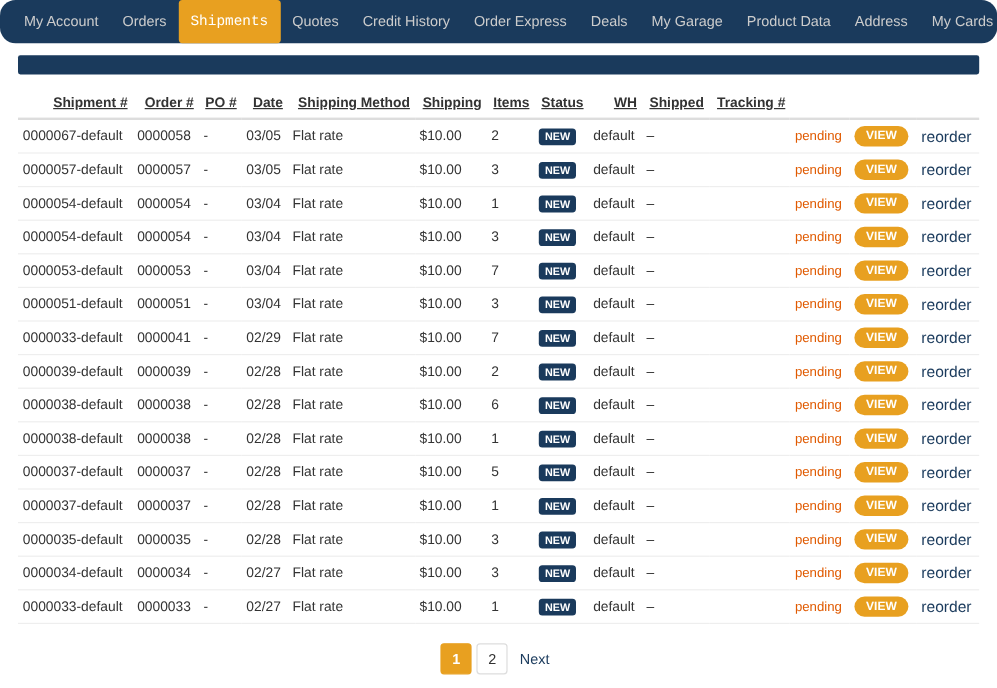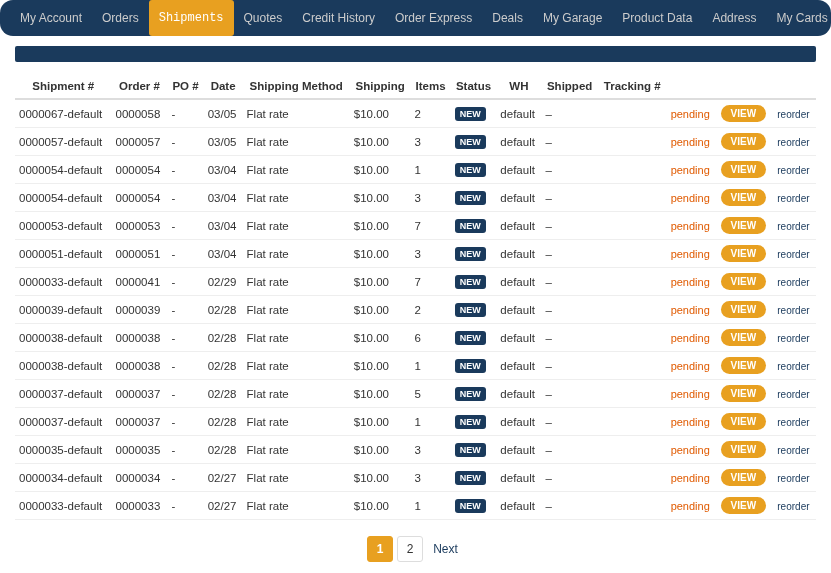--- a/index.html
+++ b/index.html
@@ -47,24 +47,25 @@
     table {
       width: 100%;
       border-collapse: collapse;
       font-size: 11.5px;
     }
     thead tr {
       border-bottom: 2px solid #ddd;
     }
     thead th {
       padding: 6px 4px;
-      text-align: center;
+      text-align: right;
       font-weight: bold;
       color: #333;
       white-space: nowrap;
+      text-decoration: underline;
     }
     tbody tr {
       border-bottom: 1px solid #eee;
     }
     tbody td {
       padding: 5px 4px;
       vertical-align: middle;
       white-space: nowrap;
     }
 
@@ -90,21 +91,21 @@
       border-radius: 12px;
       padding: 3px 10px;
       font-size: 10px;
       font-weight: bold;
       cursor: pointer;
       text-transform: uppercase;
     }
 
     .link-reorder {
       color: #1a3a5c;
-      font-size: 10px;
+      font-size: 13px;
       cursor: pointer;
       text-decoration: none;
     }
 
     
     .pagination {
       display: flex;
       justify-content: center;
       align-items: center;
       margin-top: 16px;

